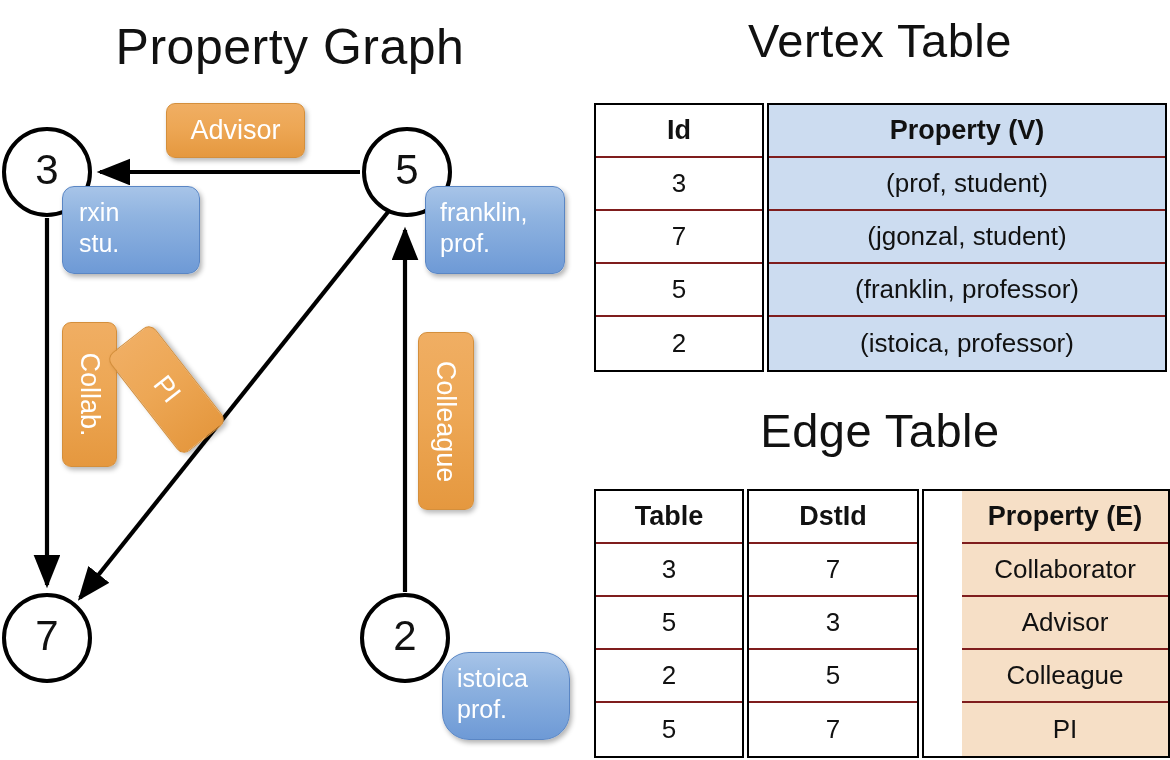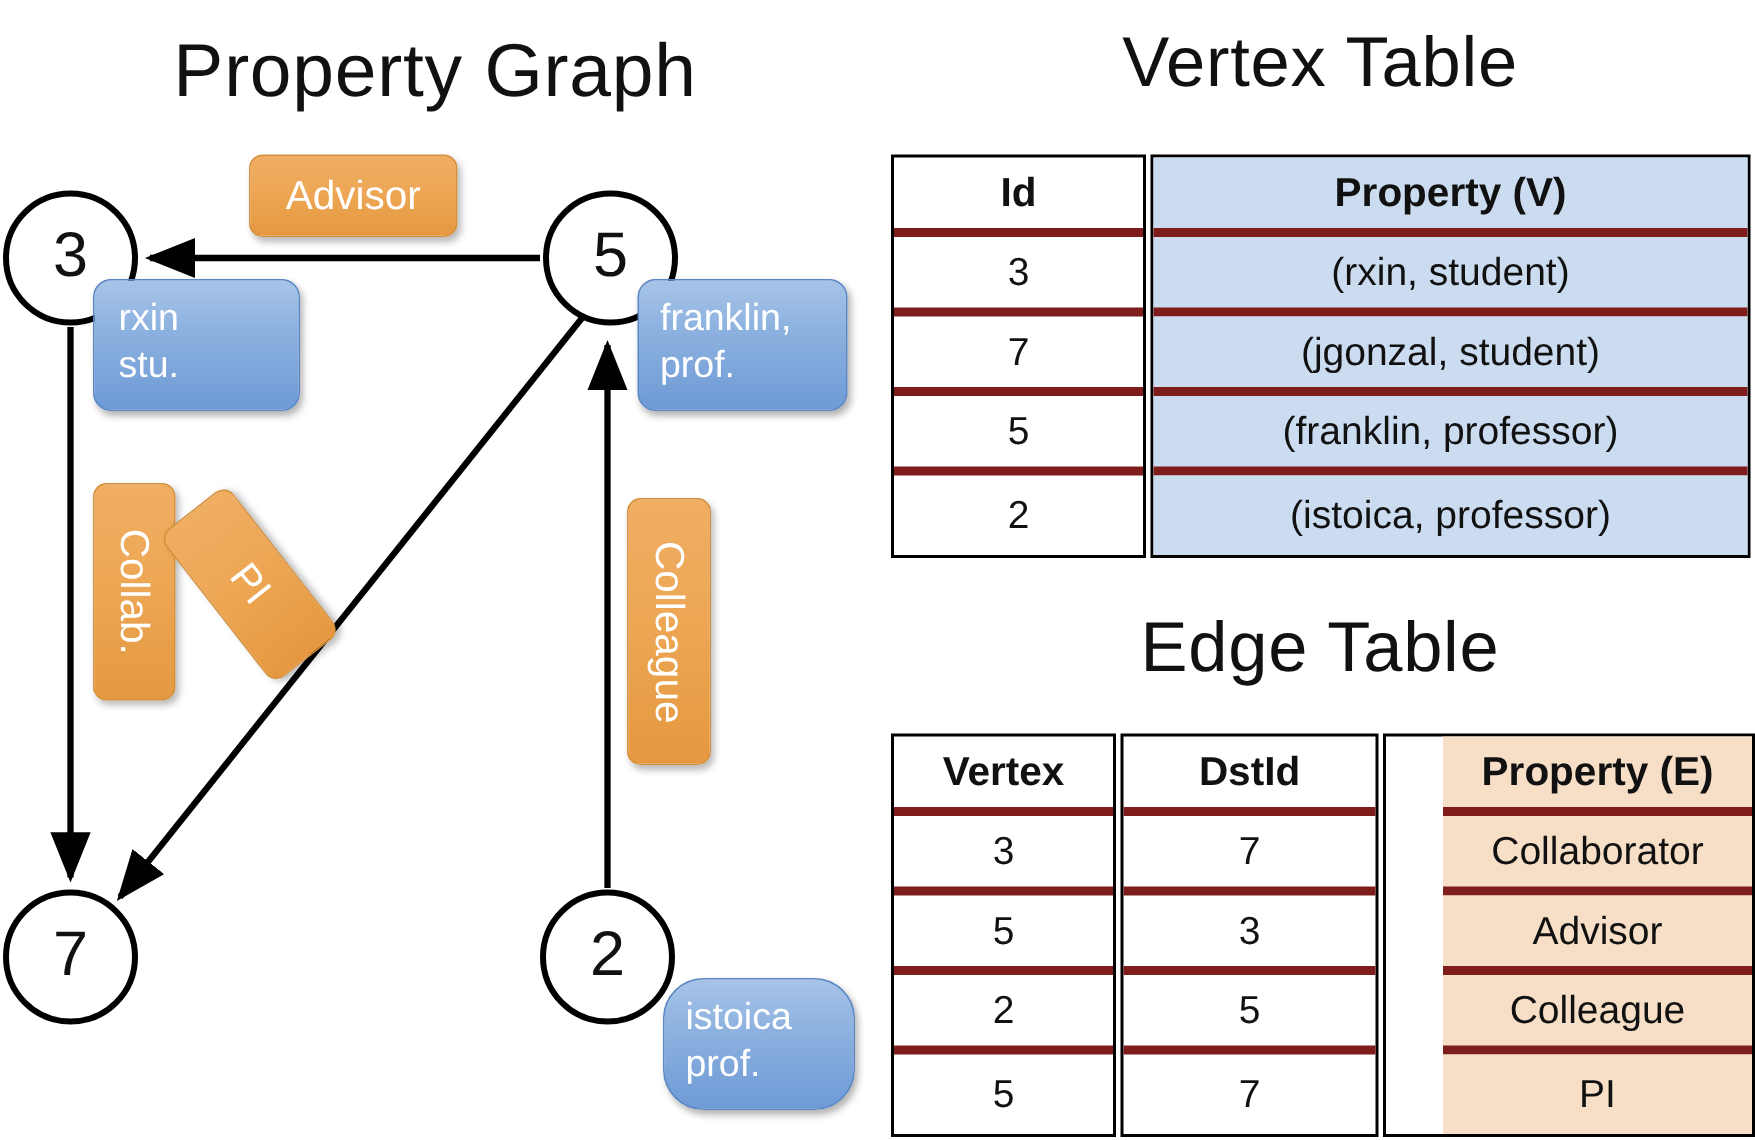--- a/index.html
+++ b/index.html
@@ -95,21 +95,21 @@
   #ebox-colleague{left:418px;top:332px;width:56px;height:178px;}
   #ebox-colleague span{transform:rotate(90deg);}
 
   
   .tbl{position:absolute;display:flex;}
   .col{display:flex;flex-direction:column;border:2px solid #000;box-sizing:border-box;}
   .col + .col{margin-left:3px;}
   .cell{
     display:flex;align-items:center;justify-content:center;
     box-sizing:border-box;
-    border-bottom:6px solid #7f1d1d;
+    border-bottom:2px solid #7f1d1d;
     font-family:"Liberation Sans", sans-serif;
     font-size:26px;
     font-weight:400;
     color:#111;
     white-space:nowrap;
   }
   .cell:last-child{border-bottom:none;}
   .cell.head{font-weight:bold;font-size:27px;}
   .col.blue .cell{background:#ccdcf0;}
   .col.peach .cell{background:#f6dfc6;margin-left:38px;}
@@ -194,32 +194,32 @@
   <div class="tbl" id="vertex-table">
     <div class="col idcol">
       <div class="cell head">Id</div>
       <div class="cell">3</div>
       <div class="cell">7</div>
       <div class="cell">5</div>
       <div class="cell">2</div>
     </div>
     <div class="col blue">
       <div class="cell head">Property (V)</div>
-      <div class="cell">(rxin, student)</div>
+      <div class="cell">(prof, student)</div>
       <div class="cell">(jgonzal, student)</div>
       <div class="cell">(franklin, professor)</div>
       <div class="cell">(istoica, professor)</div>
     </div>
   </div>
 
   <div class="title" id="edge-title">Edge Table</div>
 
   <div class="tbl" id="edge-table">
     <div class="col srccol">
-      <div class="cell head">Vertex</div>
+      <div class="cell head">Table</div>
       <div class="cell">3</div>
       <div class="cell">5</div>
       <div class="cell">2</div>
       <div class="cell">5</div>
     </div>
     <div class="col dstcol">
       <div class="cell head">DstId</div>
       <div class="cell">7</div>
       <div class="cell">3</div>
       <div class="cell">5</div>

